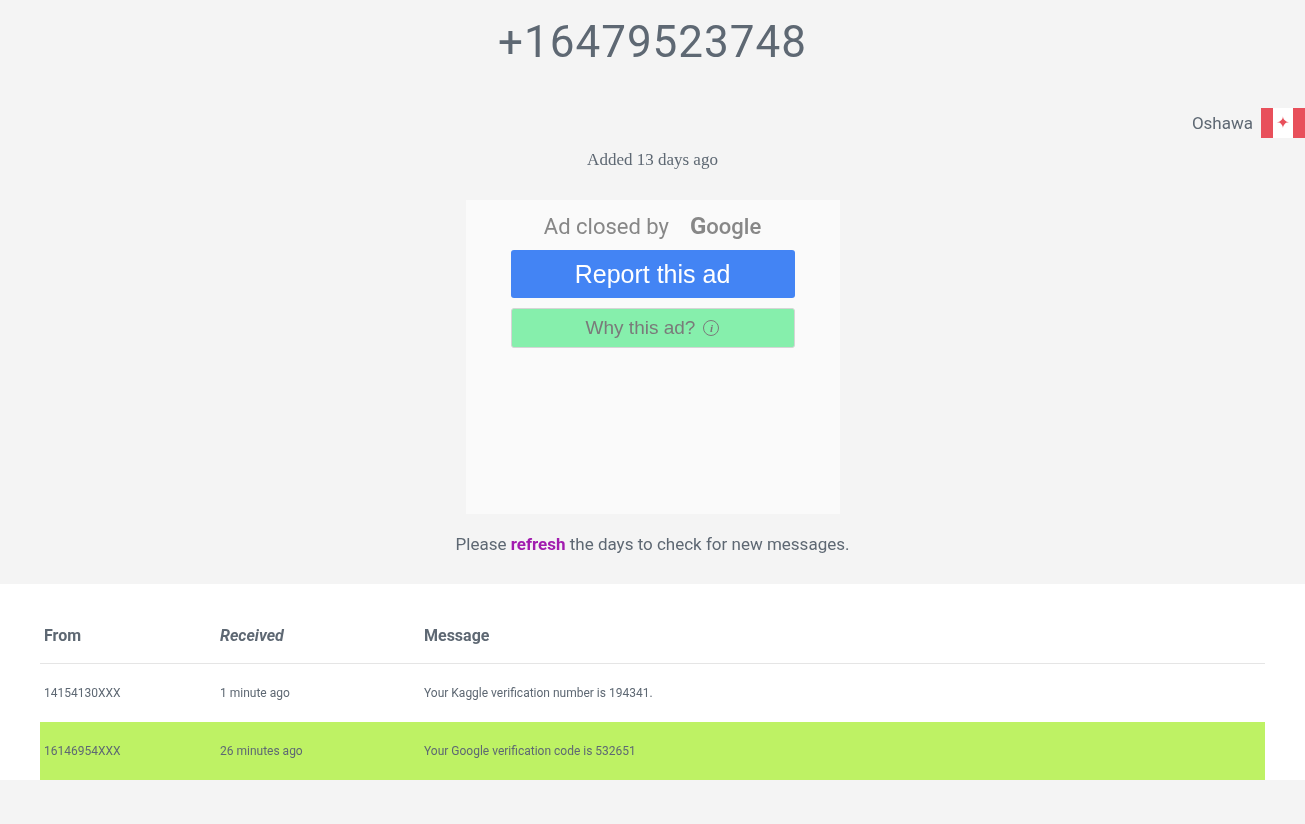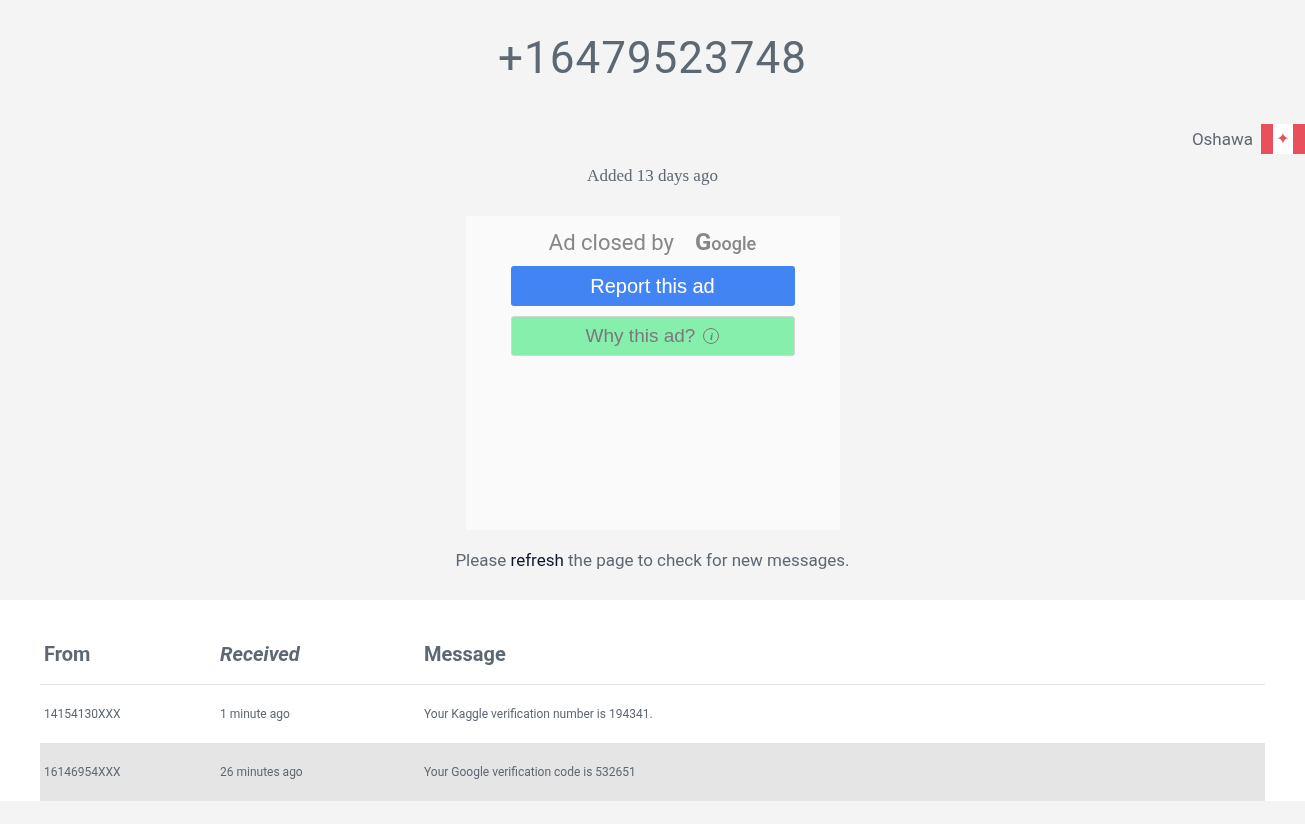--- a/index.html
+++ b/index.html
@@ -7,21 +7,21 @@
       padding: 0;
       box-sizing: border-box;
     }
     body {
       font-family: -apple-system, BlinkMacSystemFont, "Segoe UI", Roboto, "Helvetica Neue", Arial, sans-serif;
       background: #f4f4f4;
       color: #5e6873;
     }
     .header-section {
       background: #f4f4f4;
-      padding: 32px 0 30px 0;
+      padding: 16px 0 30px 0;
       text-align: center;
     }
     .phone-number {
       font-size: 44px;
       font-weight: 400;
       color: #5e6873;
       margin-bottom: 40px;
       letter-spacing: 1px;
     }
     .location-row {
@@ -79,29 +79,29 @@
       align-items: center;
       justify-content: center;
       gap: 21px;
     }
     .google-logo {
       display: inline-flex;
       align-items: baseline;
       font-weight: 500;
     }
     .google-g { color: #878787; font-size: 24px; font-weight: 700; }
-    .google-rest { color: #878787; font-size: 18px; }
+    .google-rest { color: #878787; font-size: 22px; }
     .report-btn {
       width: 284px;
-      height: 40px;
+      height: 48px;
       background: #4384f4;
       color: #fff;
       border: none;
       border-radius: 3px;
-      font-size: 20px;
+      font-size: 25px;
       cursor: pointer;
       margin-bottom: 10px;
     }
     .why-btn {
       width: 284px;
       height: 40px;
       background: #86efac;
       color: #7a7a7a;
       border: 1px solid #d5d5d5;
       border-radius: 3px;
@@ -124,47 +124,47 @@
       font-style: italic;
       font-family: serif;
       font-weight: bold;
     }
     .refresh-text {
       font-size: 17px;
       color: #5e6873;
       margin-top: 8px;
     }
     .refresh-text .bold {
-      font-weight: 400;
-      color: #0f172a;
+      font-weight: 700;
+      color: #a21caf;
     }
     .messages-section {
       background: #fff;
       padding: 42px 40px 0 40px;
     }
     table {
       width: 100%;
       border-collapse: collapse;
     }
     th {
       text-align: left;
-      font-size: 20px;
+      font-size: 16px;
       font-weight: 700;
       color: #5e6873;
       padding: 0 12px 18px 0;
       border-bottom: 1px solid #e5e5e5;
     }
     td {
       font-size: 12px;
       color: #5e6873;
       padding: 22px 12px 22px 0;
       vertical-align: middle;
     }
     tr.alt {
-      background: #e5e5e5;
+      background: #bef264;
     }
     .col-from { width: 180px; }
     .col-received { width: 204px; font-style: italic; }
     .col-message { }
     td:first-child, th:first-child { padding-left: 4px; }
   </style>
 </head>
 <body>
 
 <div class="header-section">
@@ -190,21 +190,21 @@
       </span>
     </div>
     <button class="report-btn">Report this ad</button>
     <button class="why-btn">
       <span>Why this ad?</span>
       <span class="info-icon">i</span>
     </button>
   </div>
 
   <div class="refresh-text">
-    <span>Please </span><span class="bold">refresh</span><span> the page to check for new messages.</span>
+    <span>Please </span><span class="bold">refresh</span><span> the days to check for new messages.</span>
   </div>
 </div>
 
 <div class="messages-section">
   <table>
     <thead>
       <tr>
         <th class="col-from">From</th>
         <th class="col-received">Received</th>
         <th class="col-message">Message</th>

